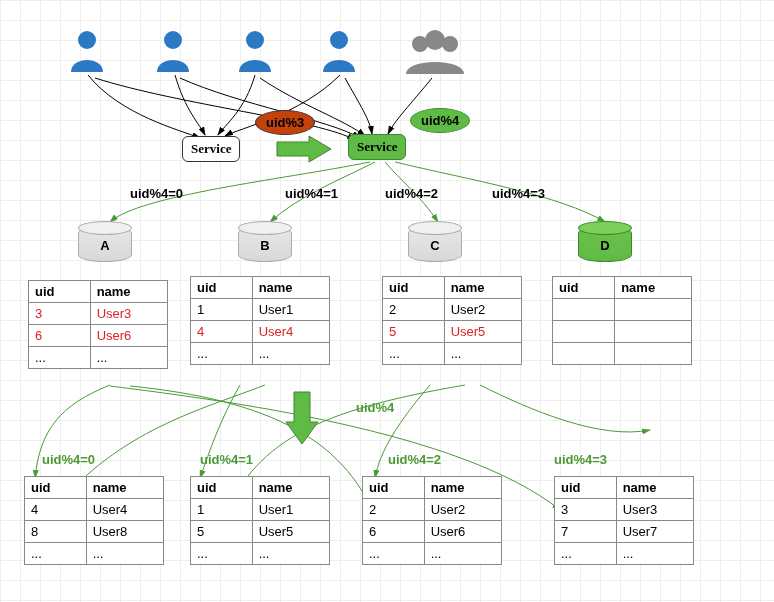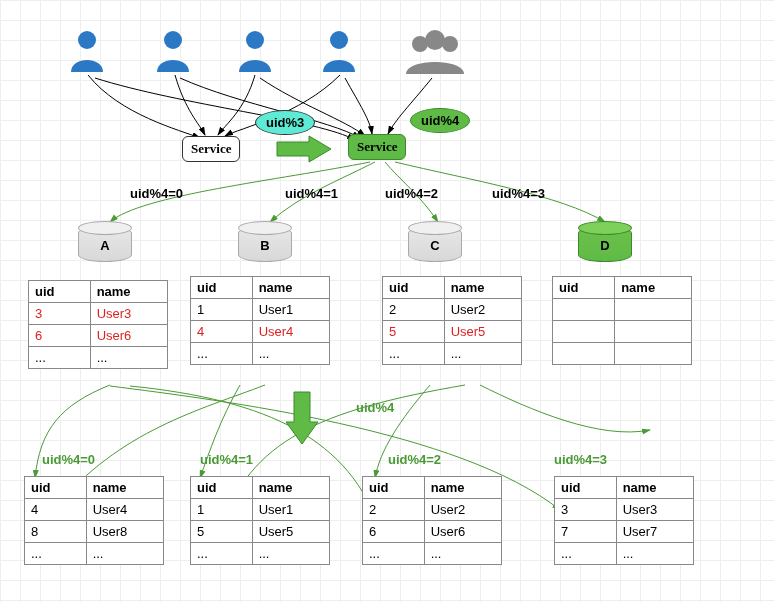--- a/index.html
+++ b/index.html
@@ -23,21 +23,21 @@
   }
   svg.overlay {
     position: absolute;
     inset: 0;
     width: 774px;
     height: 602px;
     pointer-events: none;
   }
   .speech {
     position: absolute;
-    background: #5eead4;
+    background: #c2410c;
     border: 1px solid #333;
     border-radius: 50%;
     padding: 4px 10px;
     font-weight: bold;
   }
   .speech.green {
     background: #5fbb46;
     border-color: #3a8a2a;
     color: #000;
   }

